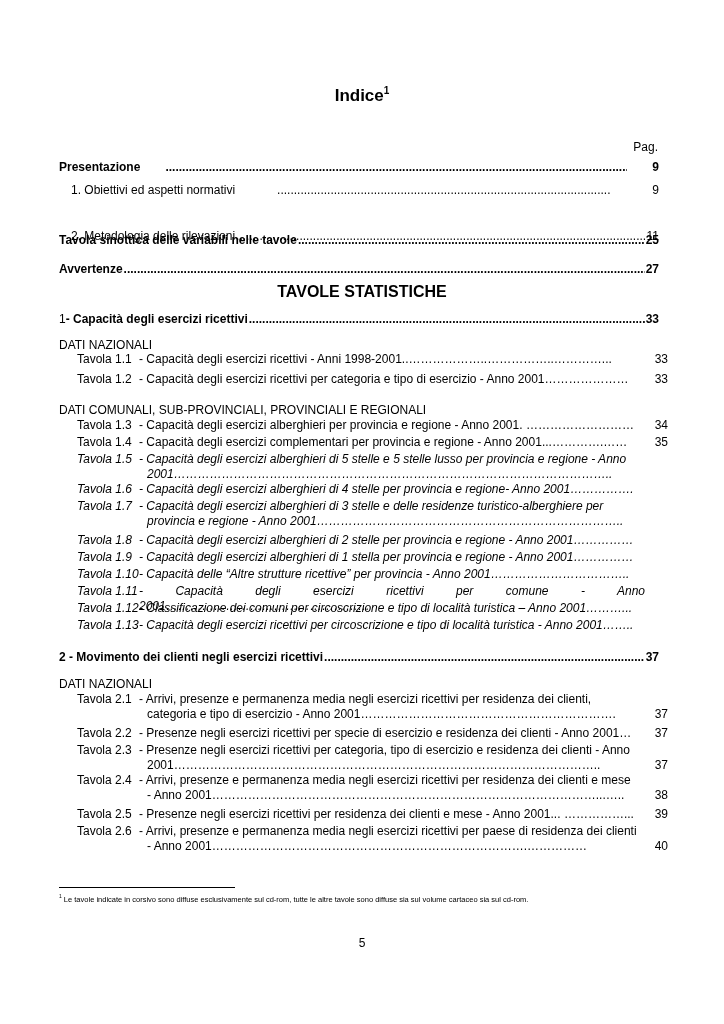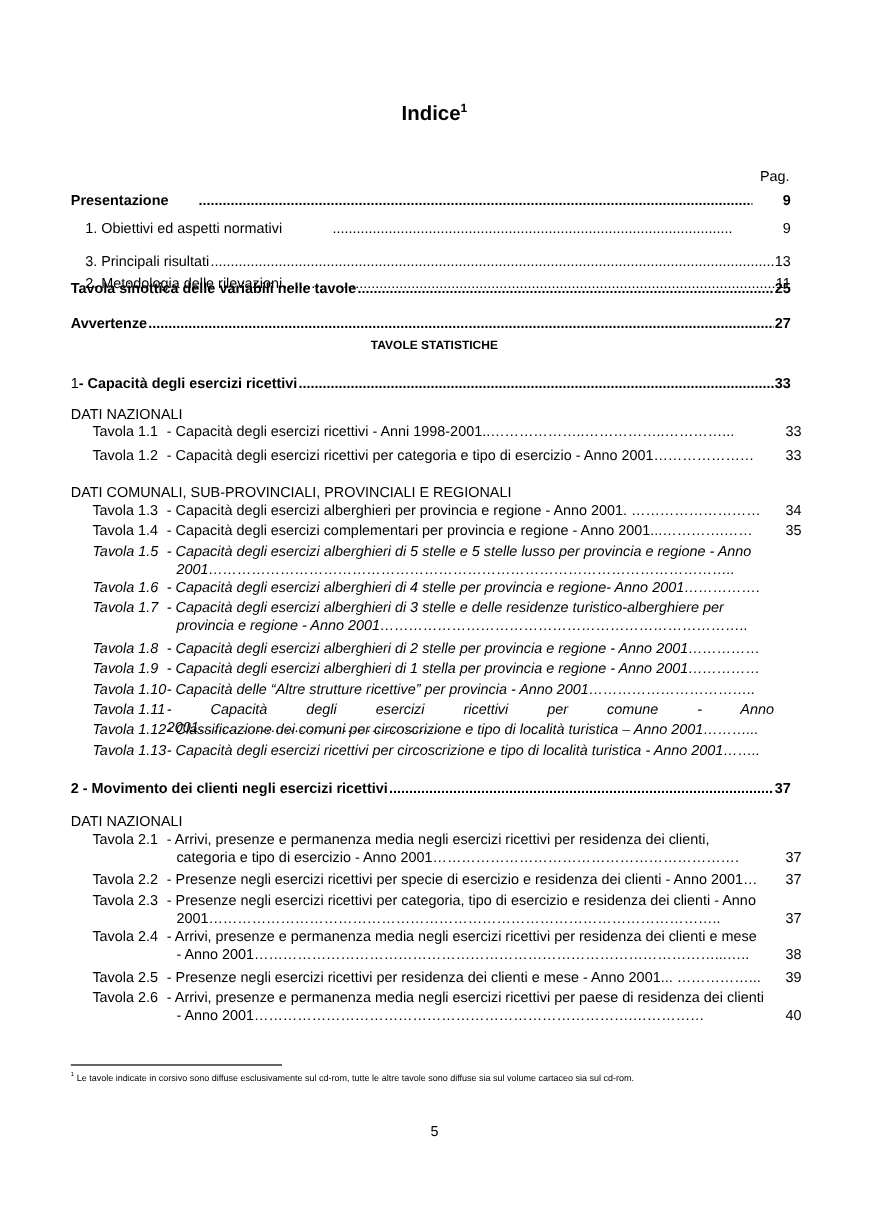--- a/index.html
+++ b/index.html
@@ -9,21 +9,21 @@
   .title sup { font-size: 10px; }
   .pag { position: absolute; right: 66px; top: 140px; font-size: 12px; }
 
   .toc-line { position: absolute; left: 59px; width: 600px; display: flex; align-items: baseline; font-size: 12px; white-space: nowrap; }
   .toc-line.bold { font-weight: bold; }
   .toc-line.indent { left: 71px; width: 588px; }
   .toc-line .dots { flex: 1; overflow: hidden; margin: 0 1px; }
   .toc-line .dots::before { content: "................................................................................................................................................................................................................................................................................"; letter-spacing: 0px; }
   .toc-line .pg { text-align: right; }
 
-  .center-head { position: absolute; left: 0; width: 724px; text-align: center; font-weight: bold; font-size: 10px; }
+  .center-head { position: absolute; left: 0; width: 724px; text-align: center; font-weight: bold; font-size: 16px; }
   .group-head { position: absolute; left: 59px; font-size: 12px; }
 
   .tav { position: absolute; left: 61px; width: 607px; font-size: 12px; line-height: 15px; }
   .tav .lab { position: absolute; left: 16px; top: 0; width: 76px; white-space: nowrap; }
   .tav .txt { position: absolute; left: 78px; top: 0; width: 506px; text-align: justify; }
   .tav .txt .cont { display: block; padding-left: 8px; text-align: left; }
   .tav .pg { position: absolute; right: 0; top: 0; }
   .tav.it .lab, .tav.it .txt { font-style: italic; }
   .tav .pg.low { top: 15px; }
 
@@ -48,25 +48,20 @@
   </div>
   <div class="toc-line indent" style="top:183px;gap:41px;">
     <span>1. Obiettivi ed aspetti normativi</span>
       <span class="dots"></span>
       <span class="pg">9</span>
   </div>
   <div class="toc-line indent" style="top:197px;margin-top:32px;">
     <span>2. Metodologia delle rilevazioni</span>
       <span class="dots"></span>
       <span class="pg">11</span>
-  </div>
-  <div class="toc-line indent" style="top:211px;">
-    <span>3. Principali risultati</span>
-      <span class="dots"></span>
-      <span class="pg">13</span>
   </div>
   <div class="toc-line bold" style="top:233px;">
     <span>Tavola sinottica delle variabili nelle tavole</span>
       <span class="dots"></span>
       <span class="pg">25</span>
   </div>
   <div class="toc-line bold" style="top:262px;justify-content:center;">
     <span>Avvertenze</span>
       <span class="dots"></span>
       <span class="pg">27</span>

